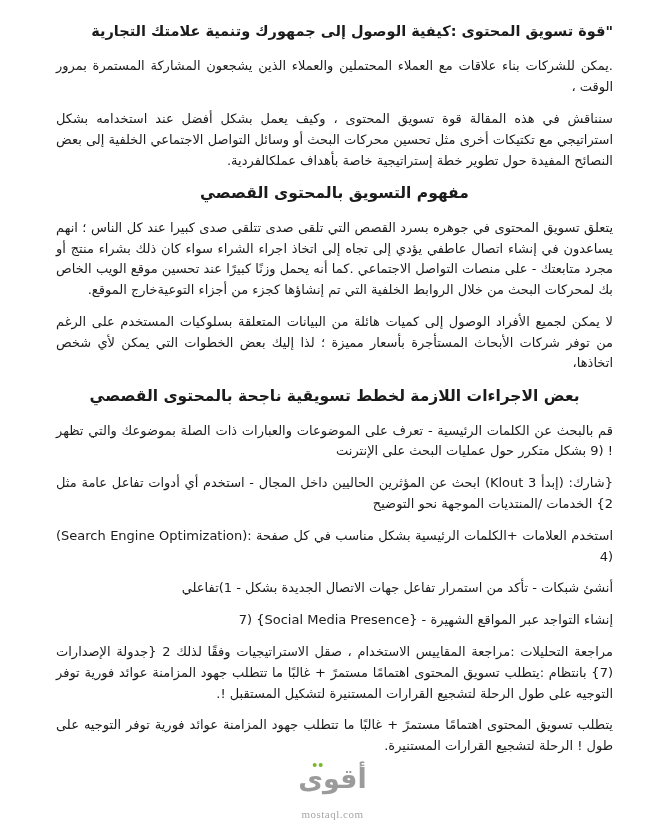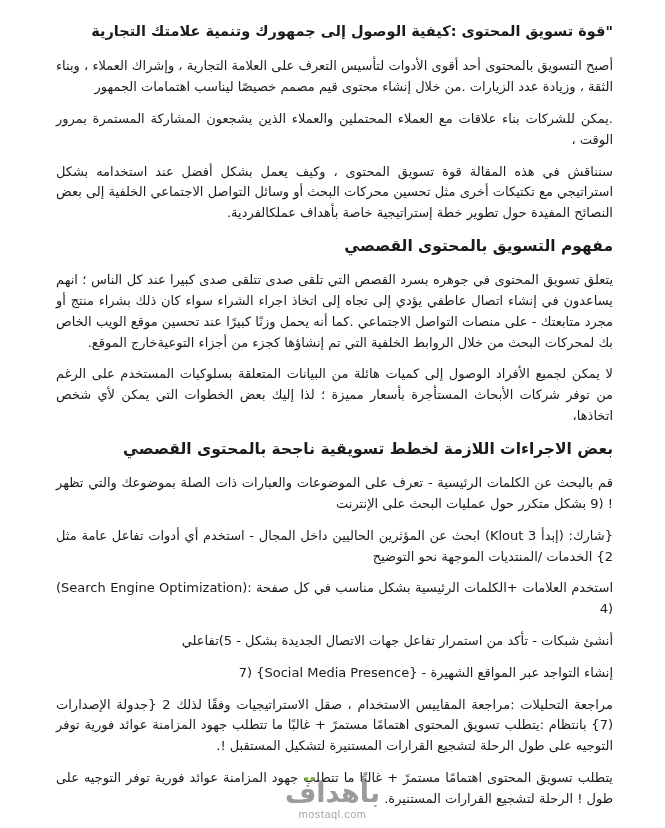--- a/index.html
+++ b/index.html
@@ -22,21 +22,21 @@
   .doc-title {
     font-size: 14.5px;
     font-weight: 700;
     text-align: right;
     line-height: 1.55;
     margin: 0 0 14px 0;
   }
   .heading {
     font-size: 15.5px;
     font-weight: 700;
-    text-align: right;
+    text-align: center;
     line-height: 1.5;
     margin: 4px 0 12px 0;
   }
   .para {
     font-size: 13px;
     line-height: 1.6;
     text-align: justify;
     margin: 0 0 11px 0;
   }
   .watermark {
@@ -65,55 +65,54 @@
   }
   .wm-dot {
     width: 4px;
     height: 4px;
     border-radius: 50%;
     background: #76b82a;
   }
   .wm-site {
     font-size: 11px;
     color: #a6a6a6;
-    margin-top: 0;
+    margin-top: 14px;
     letter-spacing: 0.5px;
-    font-family: Liberation Sans, sans-serif;
+    font-family: Liberation Serif, serif;
   }
 </style>
 </head>
 <body>
 
 <div class="page">
 
   <div class="doc-title">"قوة تسويق المحتوى :كيفية الوصول إلى جمهورك وتنمية علامتك التجارية</div>
 
-  <p class="para">أصبح التسويق بالمحتوى أحد أقوى الأدوات لتأسيس التعرف على العلامة التجارية ، وإشراك العملاء ، وبناء الثقة ، وزيادة عدد الزيارات .من خلال إنشاء محتوى قيم مصمم خصيصًا ليناسب اهتمامات الجمهور</p>
   <p class="para">.يمكن للشركات بناء علاقات مع العملاء المحتملين والعملاء الذين يشجعون المشاركة المستمرة بمرور الوقت ،</p>
   <p class="para">سنناقش في هذه المقالة قوة تسويق المحتوى ، وكيف يعمل بشكل أفضل عند استخدامه بشكل استراتيجي مع تكتيكات أخرى مثل تحسين محركات البحث أو وسائل التواصل الاجتماعي الخلفية إلى بعض النصائح المفيدة حول تطوير خطة إستراتيجية خاصة بأهداف عملكالفردية.</p>
 
   <div class="heading">مفهوم التسويق بالمحتوى القصصي</div>
 
   <p class="para">يتعلق تسويق المحتوى في جوهره بسرد القصص التي تلقى صدى تتلقى صدى كبيرا عند كل الناس ؛ انهم يساعدون في إنشاء اتصال عاطفي يؤدي إلى تجاه إلى اتخاذ اجراء الشراء سواء كان ذلك بشراء منتج أو مجرد متابعتك - على منصات التواصل الاجتماعي .كما أنه يحمل وزنًا كبيرًا عند تحسين موقع الويب الخاص بك لمحركات البحث من خلال الروابط الخلفية التي تم إنشاؤها كجزء من أجزاء التوعيةخارج الموقع.</p>
   <p class="para">لا يمكن لجميع الأفراد الوصول إلى كميات هائلة من البيانات المتعلقة بسلوكيات المستخدم على الرغم من توفر شركات الأبحاث المستأجرة بأسعار مميزة ؛ لذا إليك بعض الخطوات التي يمكن لأي شخص اتخاذها،</p>
 
   <div class="heading">بعض الاجراءات اللازمة لخطط تسويقية ناجحة بالمحتوى القصصي</div>
 
   <p class="para">قم بالبحث عن الكلمات الرئيسية - تعرف على الموضوعات والعبارات ذات الصلة بموضوعك والتي تظهر ! (9 بشكل متكرر حول عمليات البحث على الإنترنت</p>
   <p class="para">{شارك: (إبدأ Klout 3) ابحث عن المؤثرين الحاليين داخل المجال - استخدم أي أدوات تفاعل عامة مثل 2} الخدمات /المنتديات الموجهة نحو التوضيح</p>
   <p class="para">استخدم العلامات +الكلمات الرئيسية بشكل مناسب في كل صفحة :(Search Engine Optimization) (4</p>
-  <p class="para">أنشئ شبكات - تأكد من استمرار تفاعل جهات الاتصال الجديدة بشكل - 5)تفاعلي</p>
+  <p class="para">أنشئ شبكات - تأكد من استمرار تفاعل جهات الاتصال الجديدة بشكل - 1)تفاعلي</p>
   <p class="para">إنشاء التواجد عبر المواقع الشهيرة - {Social Media Presence} (7</p>
   <p class="para">مراجعة التحليلات :مراجعة المقاييس الاستخدام ، صقل الاستراتيجيات وفقًا لذلك 2 {جدولة الإصدارات (7} بانتظام :يتطلب تسويق المحتوى اهتمامًا مستمرً + غالبًا ما تتطلب جهود المزامنة عوائد فورية توفر التوجيه على طول الرحلة لتشجيع القرارات المستنيرة لتشكيل المستقبل !.</p>
 
   <p class="para">يتطلب تسويق المحتوى اهتمامًا مستمرً + غالبًا ما تتطلب جهود المزامنة عوائد فورية توفر التوجيه على طول ! الرحلة لتشجيع القرارات المستنيرة.</p>
 
   <div class="watermark">
     <div class="wm-logo">
-      <span>بأهداف</span>
+      <span>أقوى</span>
       <span class="wm-dots">
           <span class="wm-dot"></span>
           <span class="wm-dot"></span>
         </span>
     </div>
     <div class="wm-site">mostaql.com</div>
   </div>
 
 </div>
 

